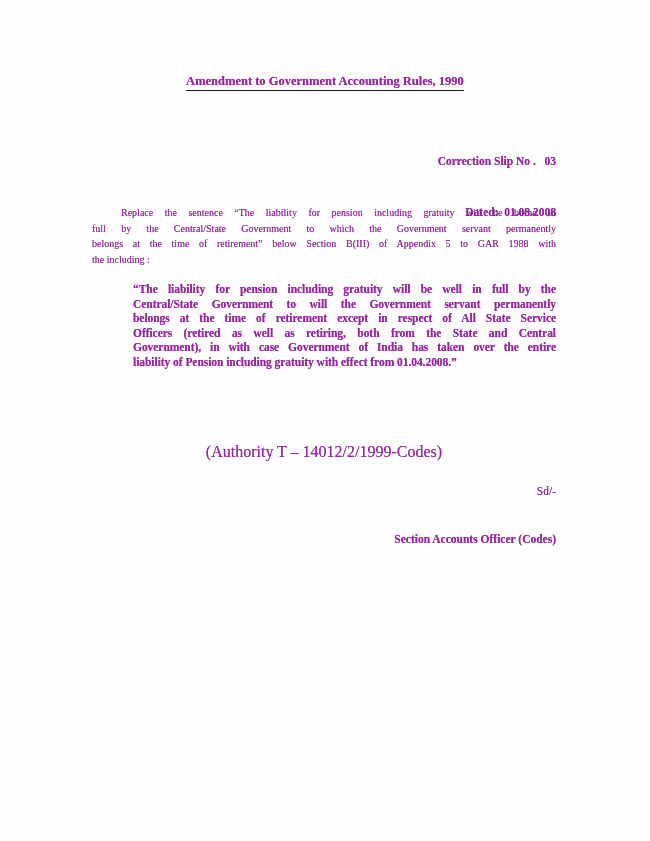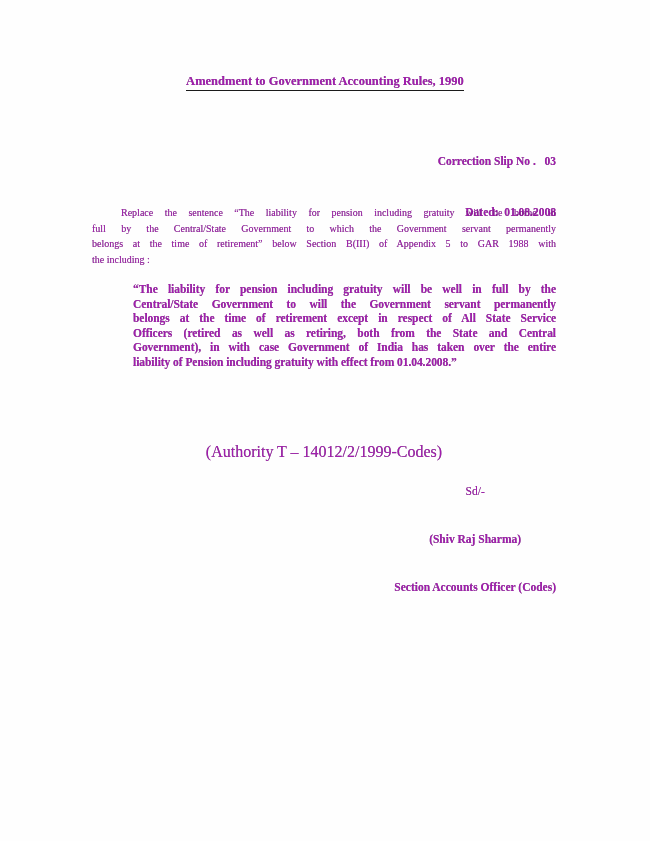--- a/index.html
+++ b/index.html
@@ -85,21 +85,21 @@
     width: 464px;
     text-align: center;
     font-size: 16px;
     white-space: pre;
     margin-top: 44px;
   }
   .signature {
     position: absolute;
     top: 451px;
     right: 94px;
-    text-align: center;
+    text-align: right;
     font-size: 11.5px;
     line-height: 16px;
     white-space: pre;
   }
   .signature .bold {
     font-weight: bold;
   }
 </style>
 </head>
 <body>
@@ -129,17 +129,16 @@
     <div class="line just">belongs at the time of retirement except in respect of All State Service</div>
     <div class="line just">Officers (retired as well as retiring, both from the State and Central</div>
     <div class="line just">Government), in with case Government of India has taken over the entire</div>
     <div class="line last">liability of Pension including gratuity with effect from 01.04.2008.”</div>
   </div>
 
   <div class="authority">(Authority T – 14012/2/1999-Codes)</div>
 
   <div class="signature">
     <div>Sd/-</div>
-    <div class="bold">(Shiv Raj Sharma)</div>
     <div class="bold">Section Accounts Officer (Codes)</div>
   </div>
 
 </div>
 
 </body></html>

